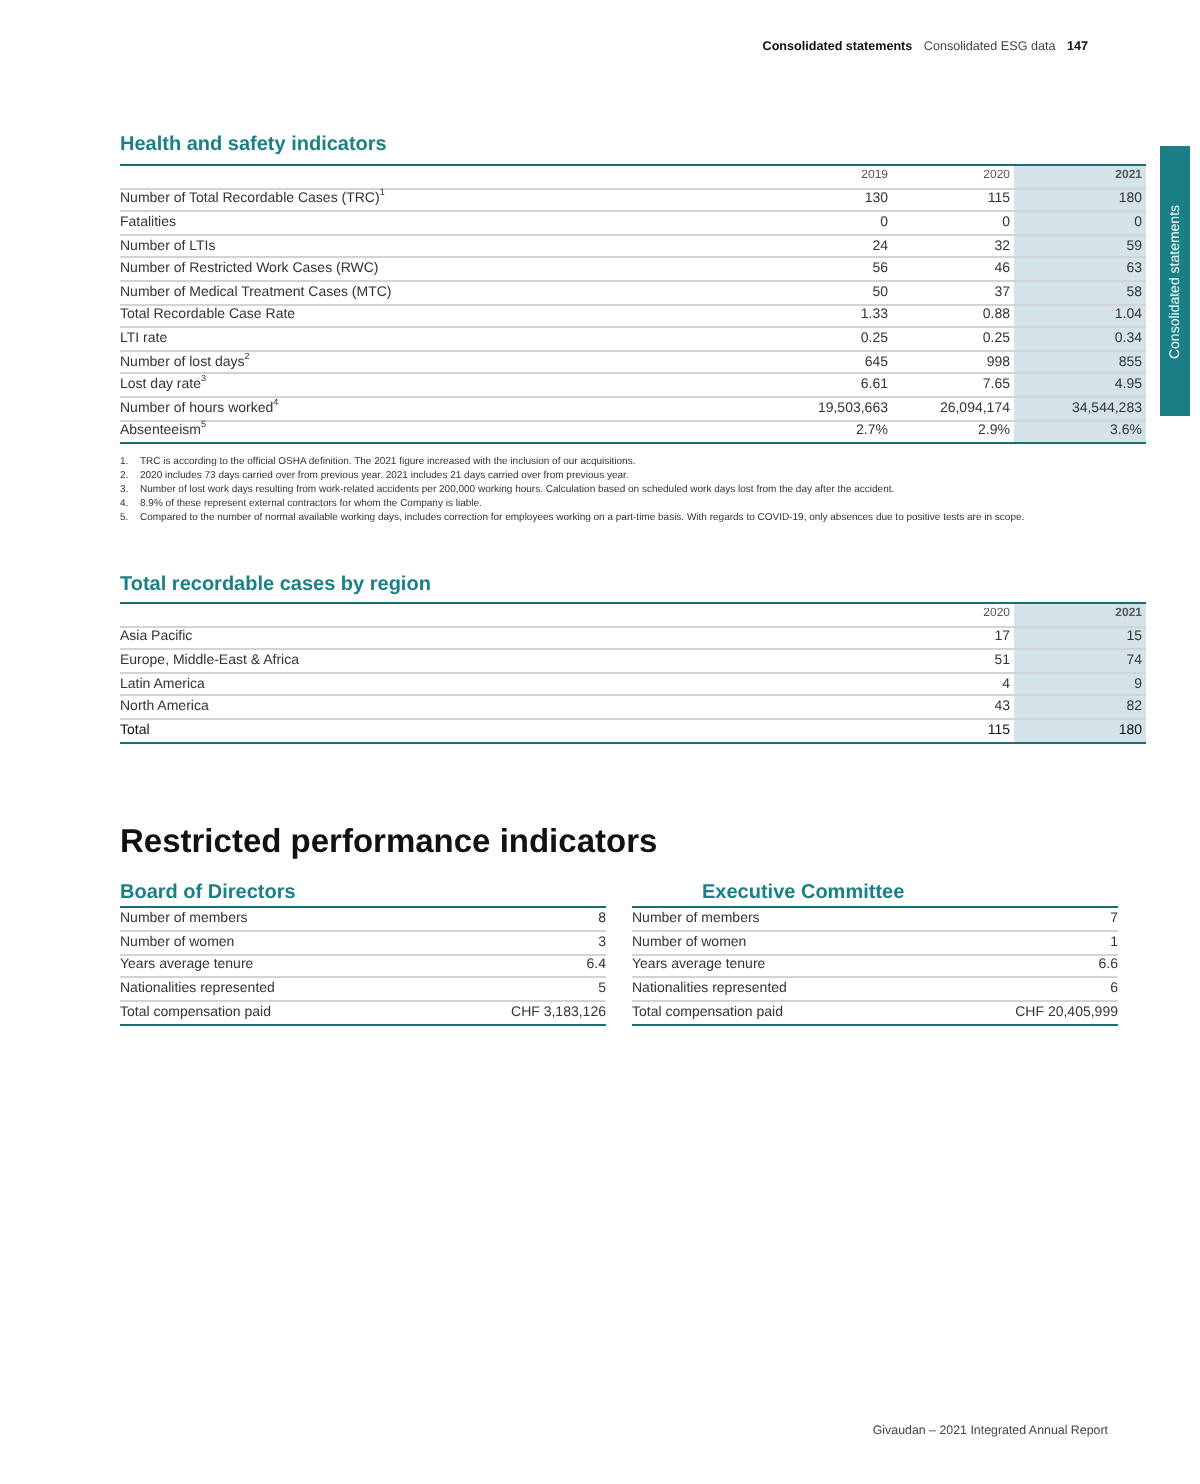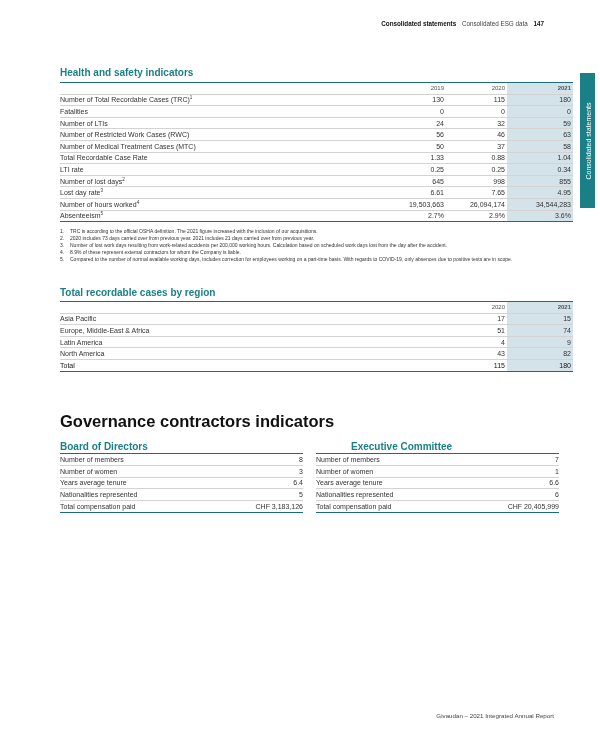--- a/index.html
+++ b/index.html
@@ -200,21 +200,21 @@
     <td class="num hl">82</td>
   </tr>
   <tr class="last bold-row">
     <td class="label">Total</td>
     <td class="num">115</td>
     <td class="num hl">180</td>
   </tr>
 </tbody>
   </table>
 
-<div class="gov-title">Governance contractors indicators</div>
+<div class="gov-title">Restricted performance indicators</div>
 
 <div class="section-title" style="top:441px;">Board of Directors</div>
 <table class="gov" style="left:60px; top:453px; width:243px;">
   <tbody>
       <tr class="first">
     <td>Number of members</td>
     <td class="num">8</td>
   </tr>
   <tr>
     <td>Number of women</td>

